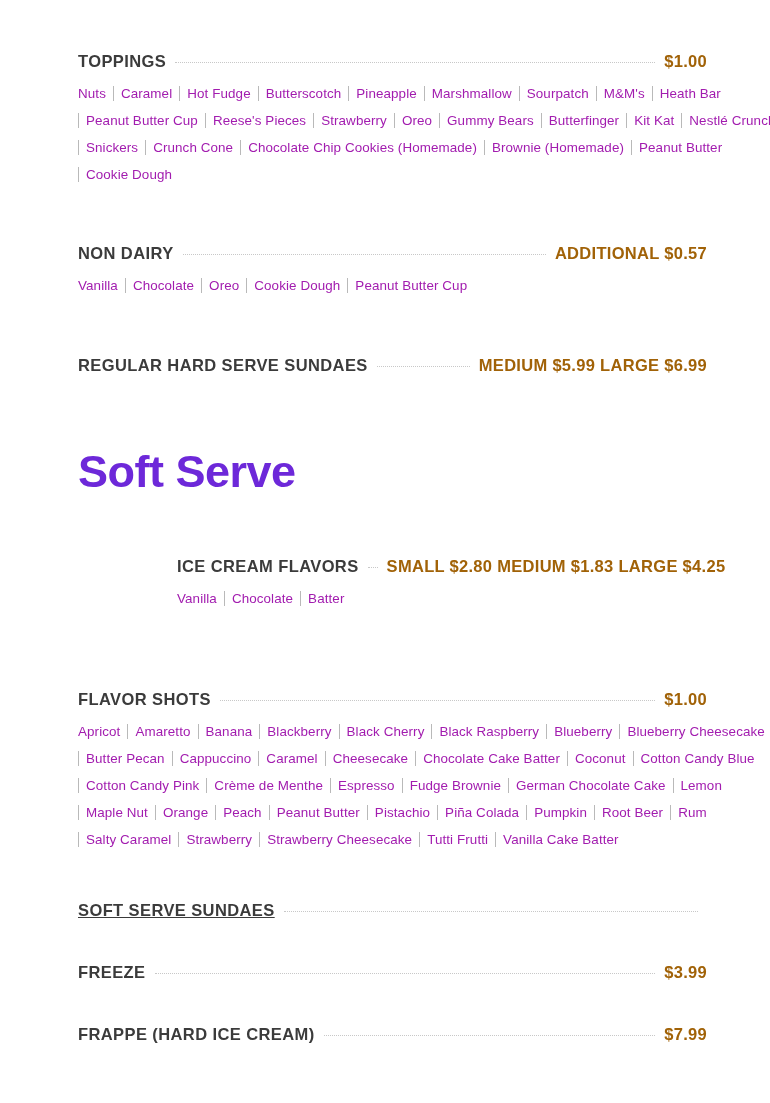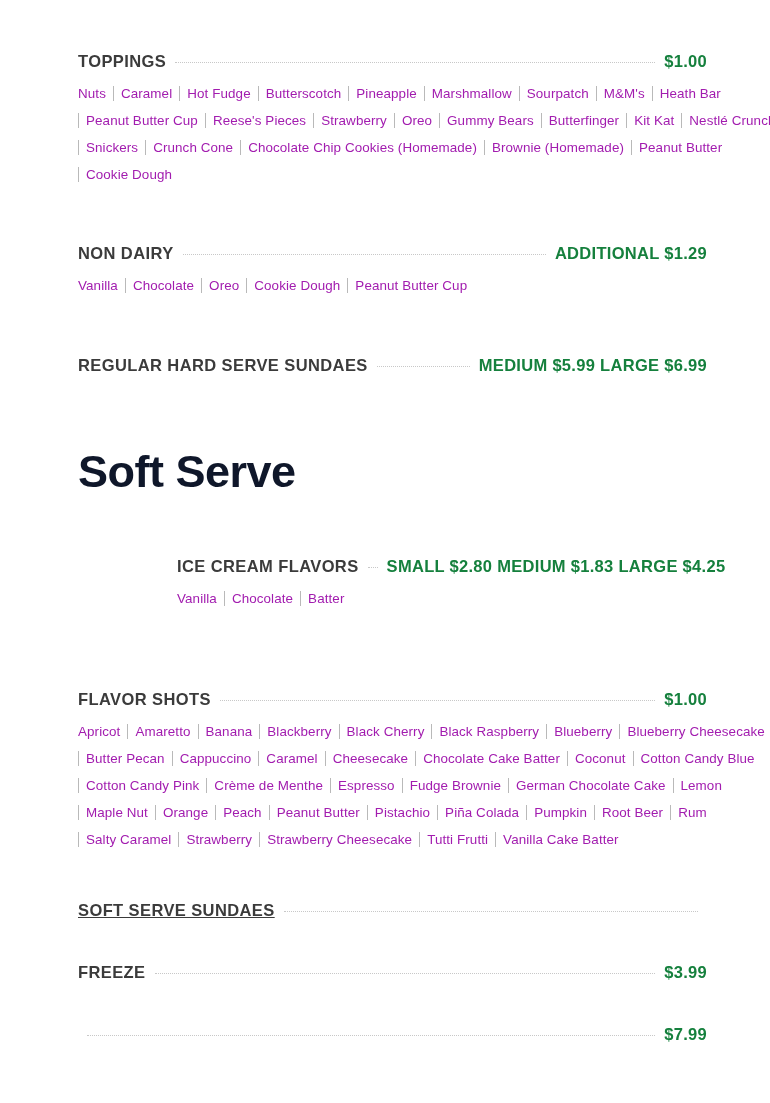--- a/index.html
+++ b/index.html
@@ -39,21 +39,21 @@
   .sec-dots {
     flex: 1 1 auto;
     margin: 0 9px 0 9px;
     border-bottom: 1px dotted #c8c8c8;
     transform: translateY(-4px);
     min-width: 10px;
   }
   .sec-price {
     font-size: 16.5px;
     font-weight: bold;
-    color: #15803d;
+    color: #a16207;
     white-space: nowrap;
     letter-spacing: 0.3px;
   }
 
   
   .flavors {
     margin-top: 9px;
     font-size: 13.4px;
     line-height: 27px;
     color: #a21caf;
@@ -66,21 +66,21 @@
   }
   .flavors .it.first {
     border-left: none;
     padding-left: 0;
   }
 
   
   .display-head {
     font-size: 45px;
     font-weight: bold;
-    color: #0f172a;
+    color: #6d28d9;
     letter-spacing: -0.5px;
     line-height: 1;
   }
 
   
   .blk-toppings { padding-top: 52px; }
   .blk-nondairy { padding-top: 56px; }
   .blk-regular  { padding-top: 57px; }
   .blk-soft-serve-title { padding-top: 74px; }
   .blk-icecream { padding-top: 63px; padding-left: 99px; }
@@ -102,21 +102,21 @@
     </div>
     <div class="flavors">
       <span class="it first">Nuts</span><span class="it">Caramel</span><span class="it">Hot Fudge</span><span class="it">Butterscotch</span><span class="it">Pineapple</span><span class="it">Marshmallow</span><span class="it">Sourpatch</span><span class="it">M&amp;M's</span><span class="it">Heath Bar</span><br><span class="it">Peanut Butter Cup</span><span class="it">Reese's Pieces</span><span class="it">Strawberry</span><span class="it">Oreo</span><span class="it">Gummy Bears</span><span class="it">Butterfinger</span><span class="it">Kit Kat</span><span class="it">Nestlé Crunch</span><br><span class="it">Snickers</span><span class="it">Crunch Cone</span><span class="it">Chocolate Chip Cookies (Homemade)</span><span class="it">Brownie (Homemade)</span><span class="it">Peanut Butter</span><br><span class="it">Cookie Dough</span>
     </div>
   </div>
 
   <div class="blk-nondairy">
     <div class="sec">
       <div class="sec-title">NON DAIRY</div>
       <div class="sec-dots"></div>
-      <div class="sec-price">ADDITIONAL $1.29</div>
+      <div class="sec-price">ADDITIONAL $0.57</div>
     </div>
     <div class="flavors">
       <span class="it first">Vanilla</span><span class="it">Chocolate</span><span class="it">Oreo</span><span class="it">Cookie Dough</span><span class="it">Peanut Butter Cup</span>
     </div>
   </div>
 
   <div class="blk-regular">
     <div class="sec">
       <div class="sec-title">REGULAR HARD SERVE SUNDAES</div>
       <div class="sec-dots"></div>
@@ -160,18 +160,19 @@
   <div class="blk-freeze">
     <div class="sec">
       <div class="sec-title">FREEZE</div>
       <div class="sec-dots"></div>
       <div class="sec-price">$3.99</div>
     </div>
   </div>
 
   <div class="blk-frappe">
     <div class="sec">
+      <div class="sec-title">FRAPPE (HARD ICE CREAM)</div>
       <div class="sec-dots"></div>
       <div class="sec-price">$7.99</div>
     </div>
   </div>
 
 </div>
 
 </body></html>

